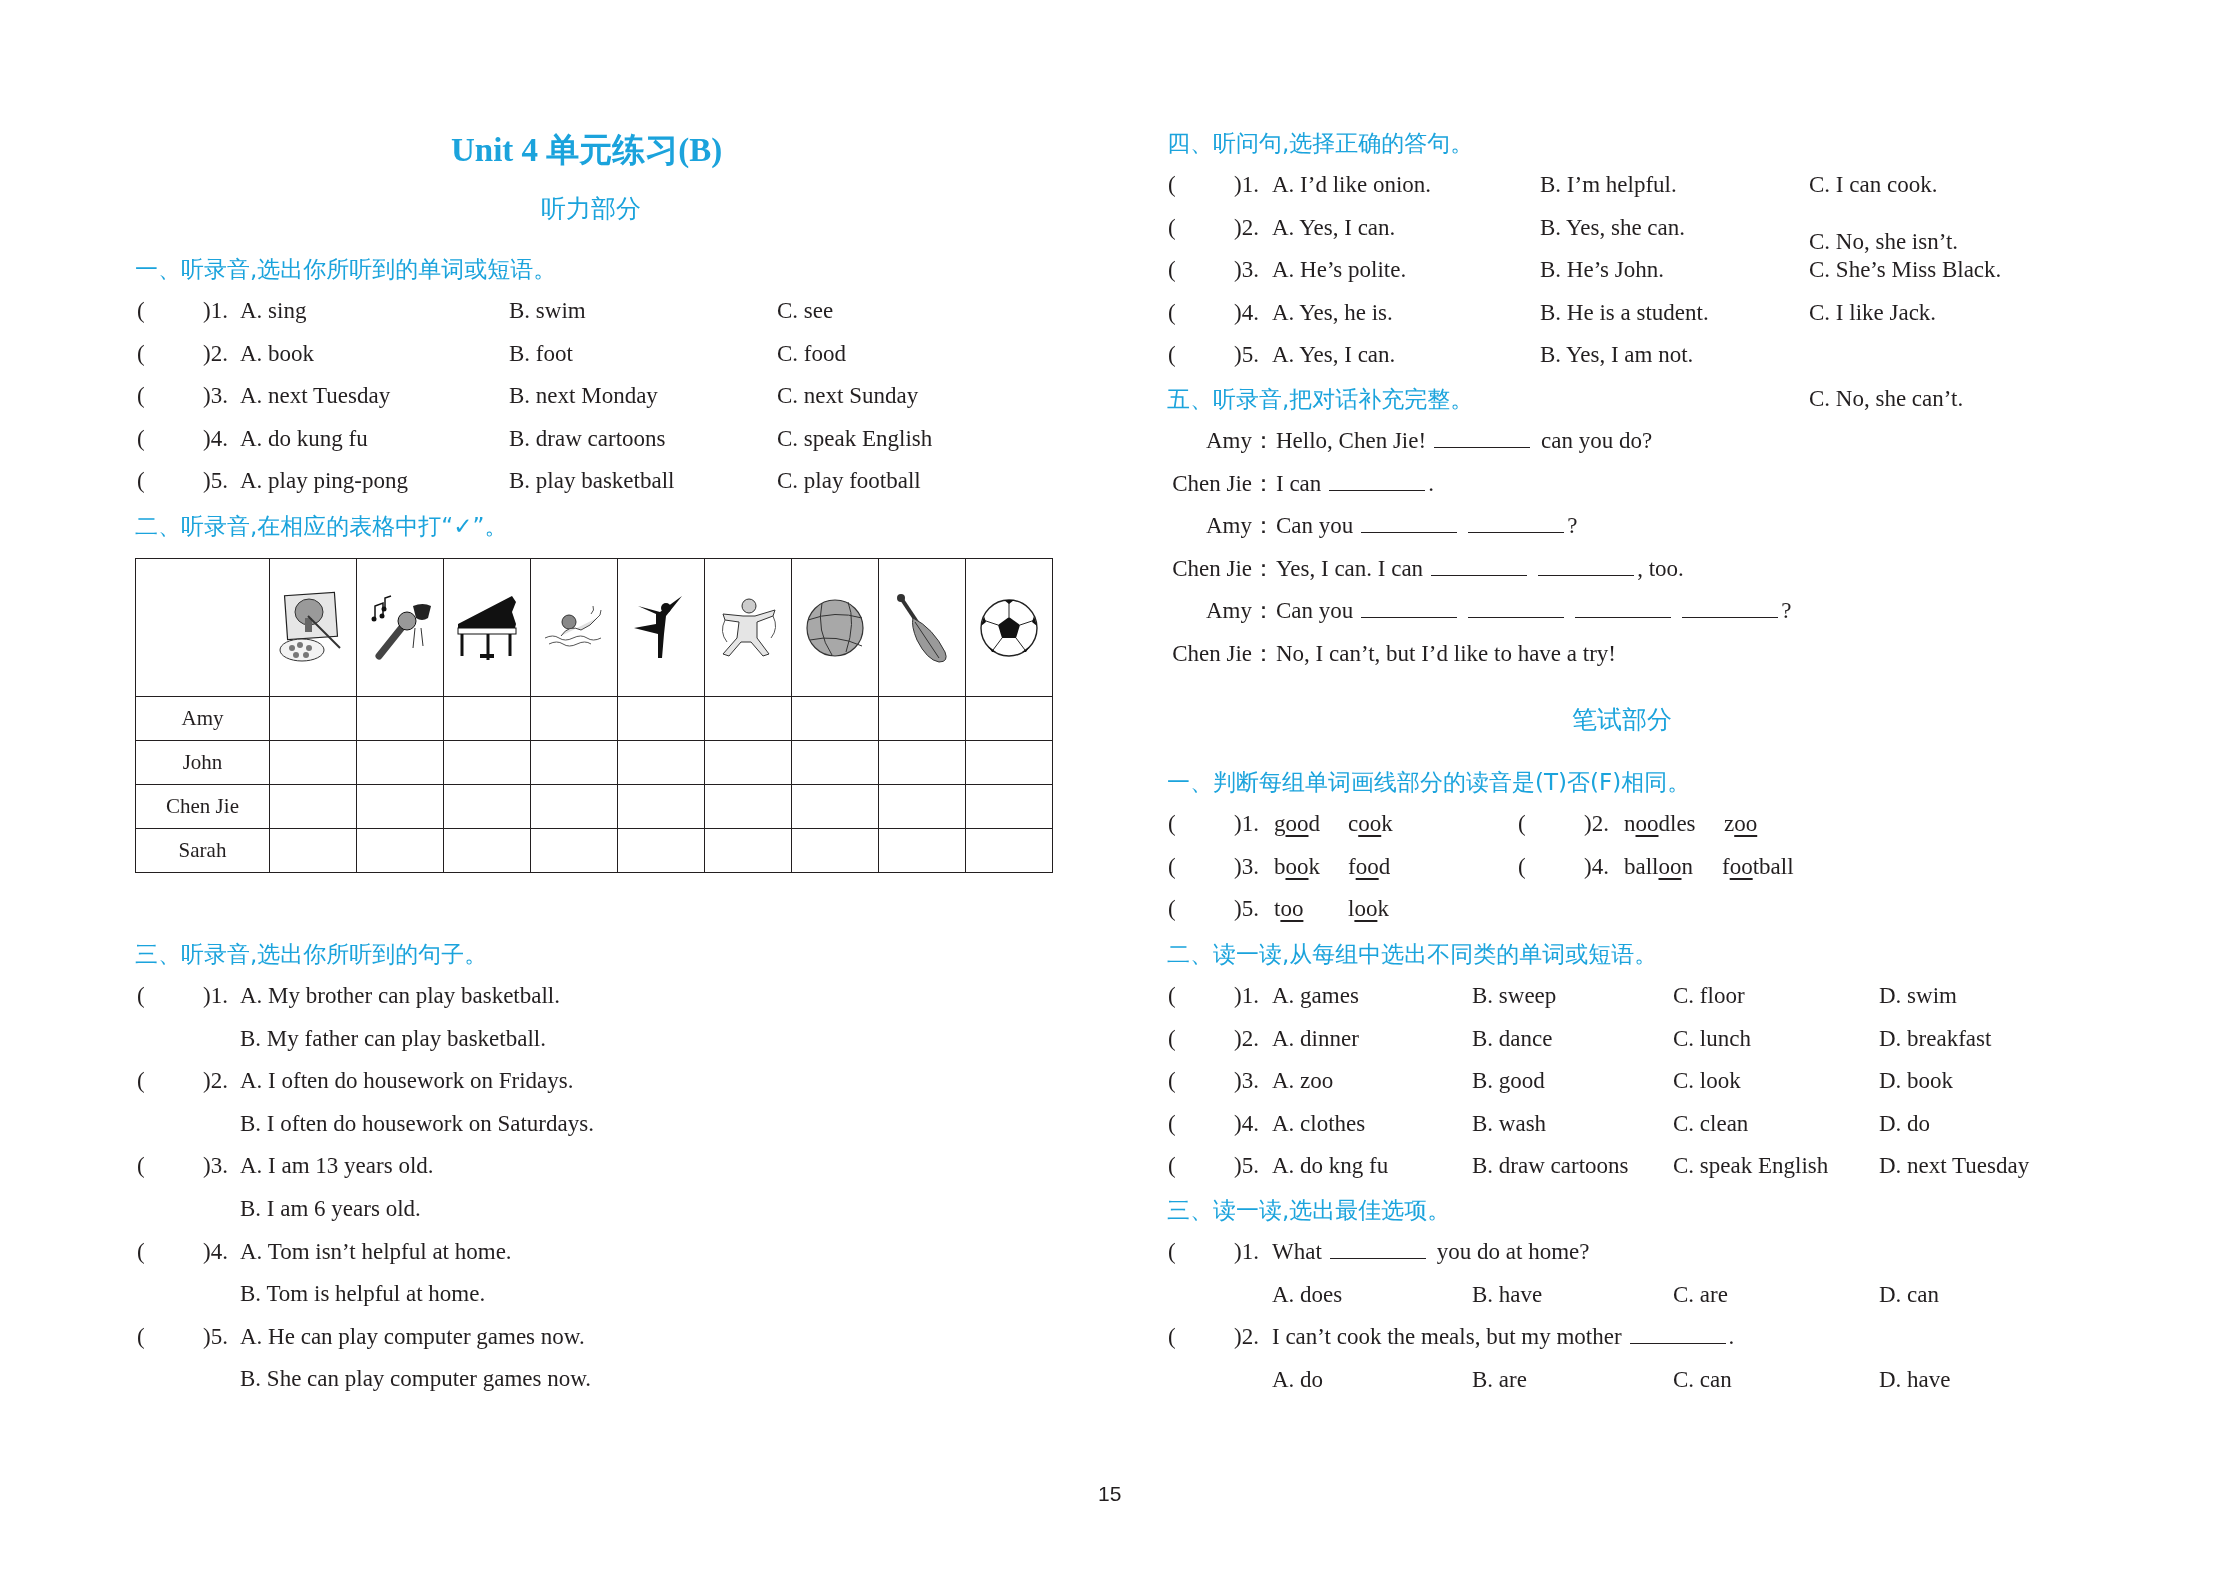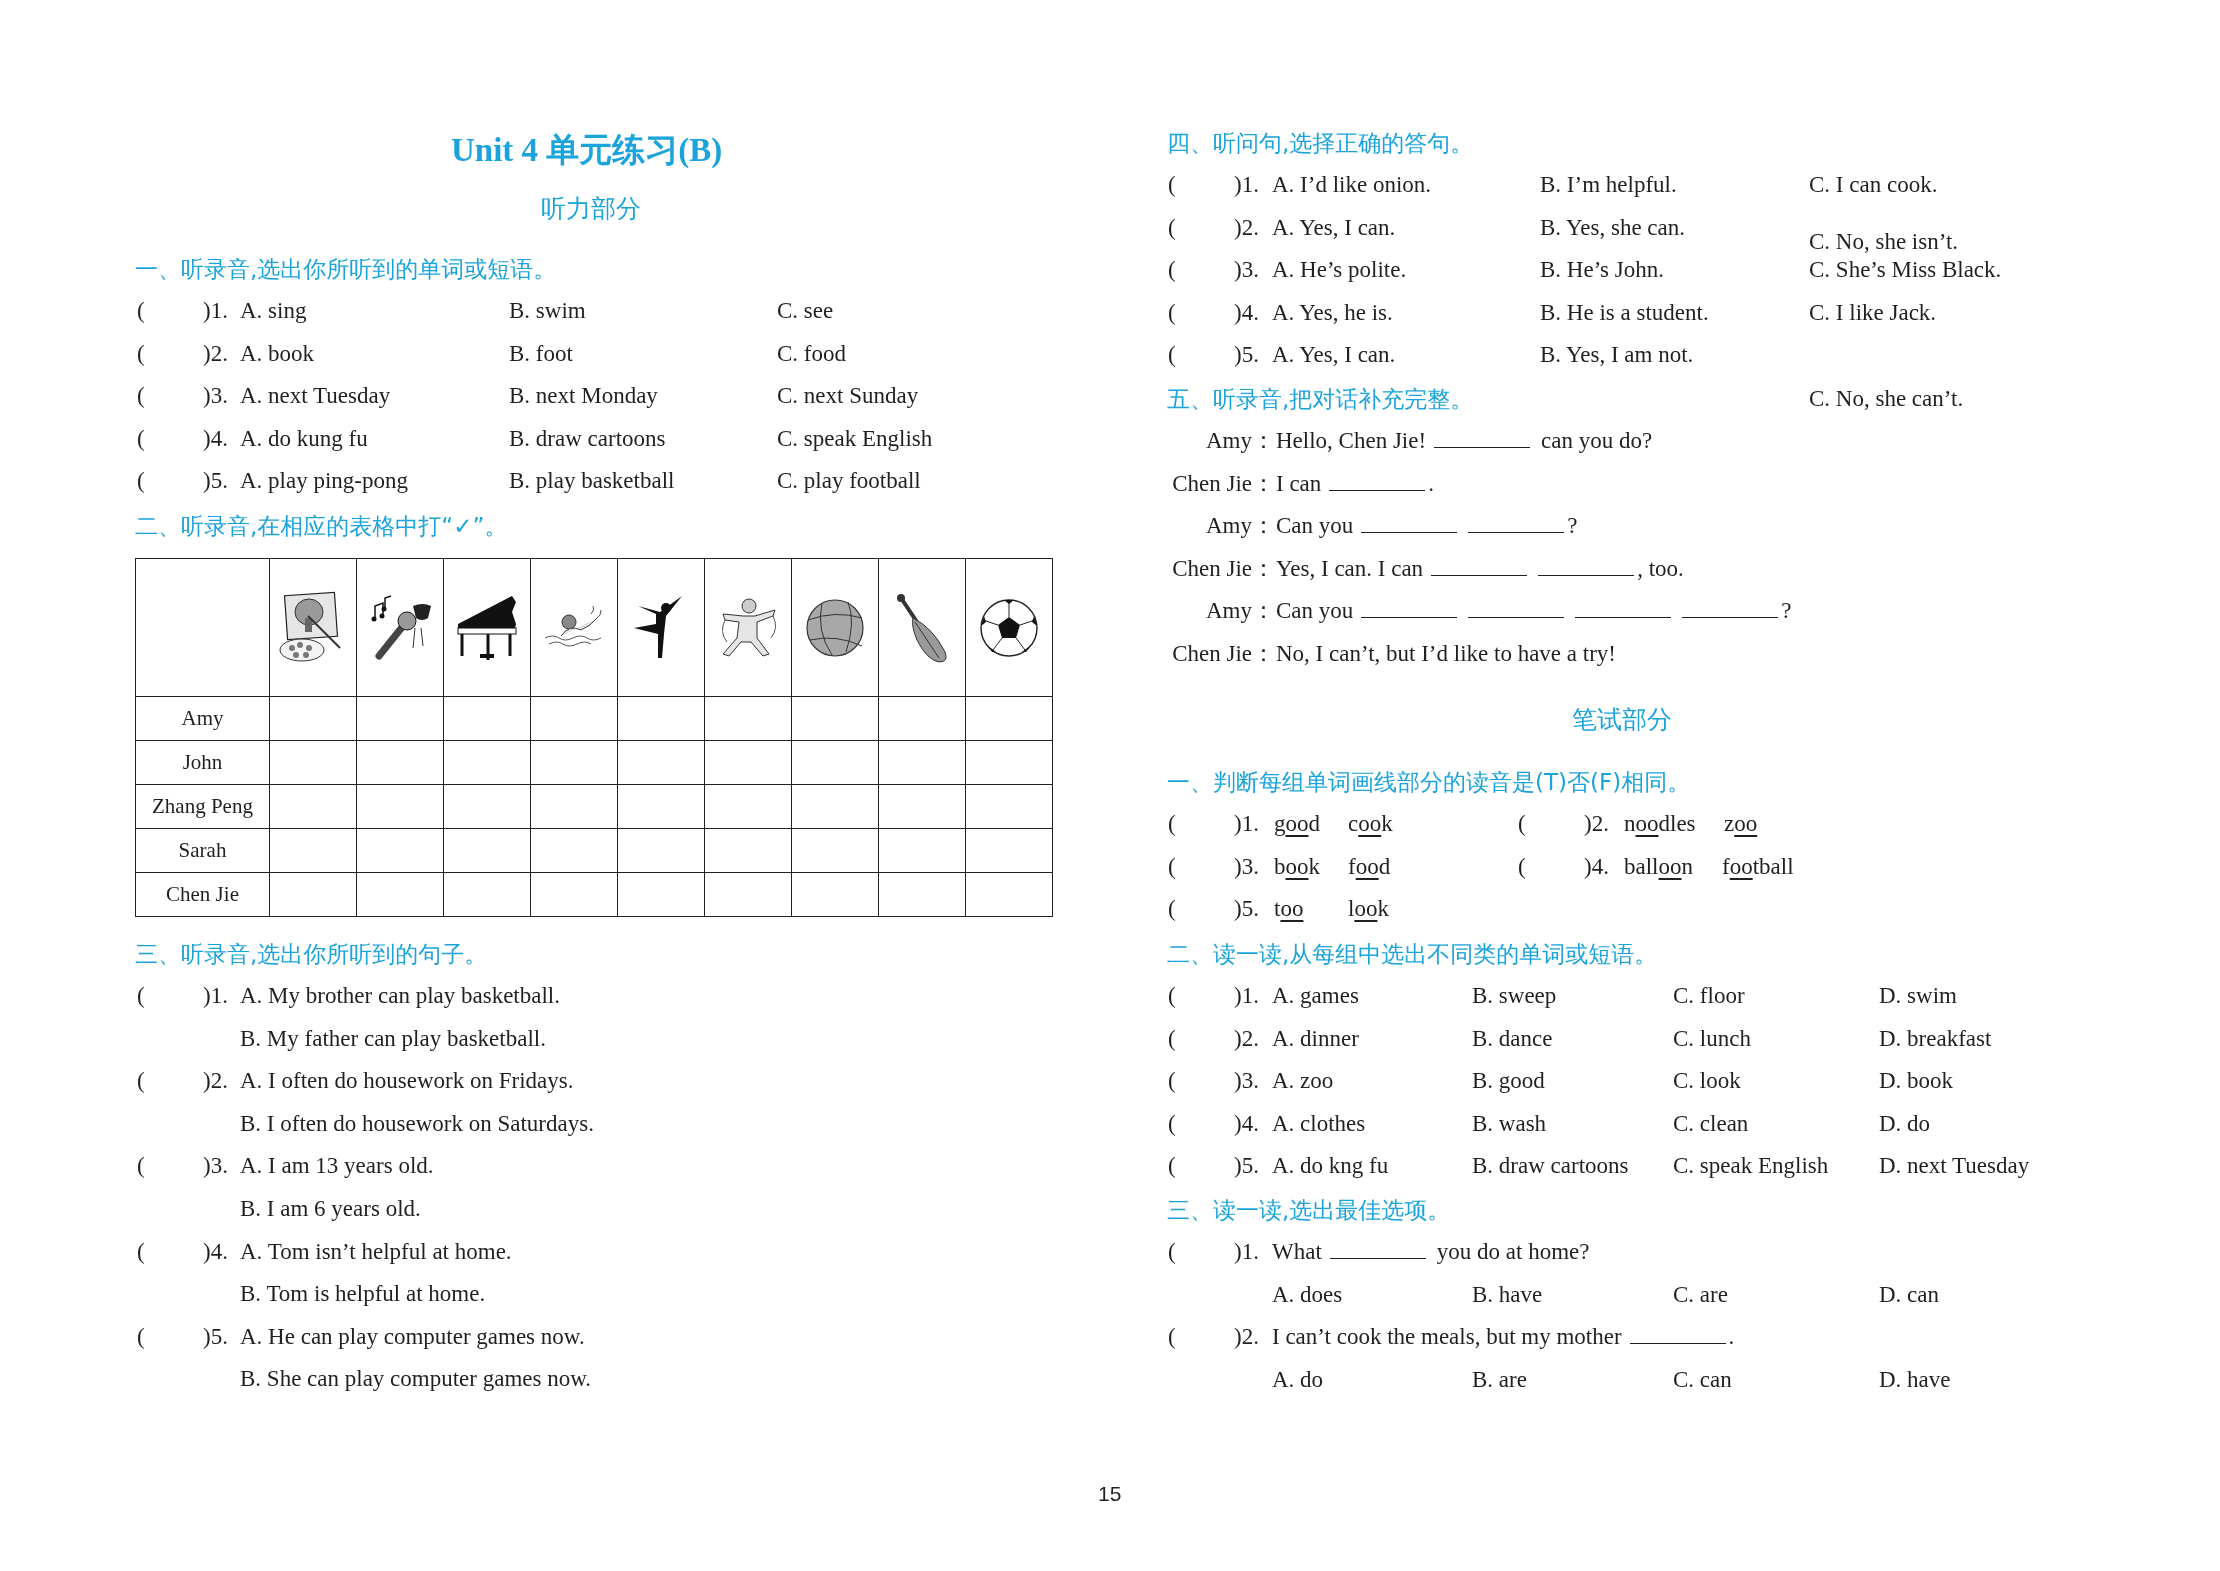--- a/index.html
+++ b/index.html
@@ -163,45 +163,33 @@
         <td></td>
         <td></td>
         <td></td>
         <td></td>
         <td></td>
         <td></td>
         <td></td>
         <td></td>
       </tr>
   <tr class="row">
-        <td class="name">Zhang Peng</td>
+        <td class="name">Chen Jie</td>
         <td></td>
         <td></td>
         <td></td>
         <td></td>
         <td></td>
         <td></td>
         <td></td>
         <td></td>
         <td></td>
       </tr>
   <tr class="row">
         <td class="name">Sarah</td>
-        <td></td>
-        <td></td>
-        <td></td>
-        <td></td>
-        <td></td>
-        <td></td>
-        <td></td>
-        <td></td>
-        <td></td>
-      </tr>
-  <tr class="row">
-        <td class="name">Chen Jie</td>
         <td></td>
         <td></td>
         <td></td>
         <td></td>
         <td></td>
         <td></td>
         <td></td>
         <td></td>
         <td></td>
       </tr>

